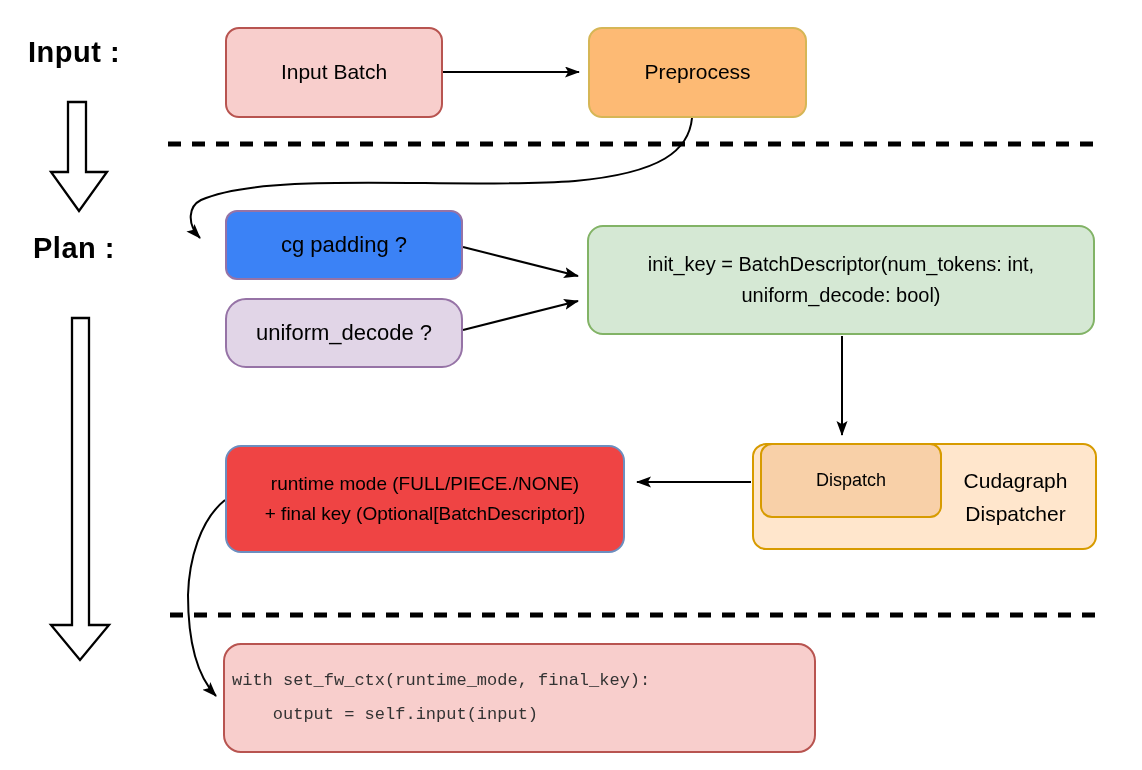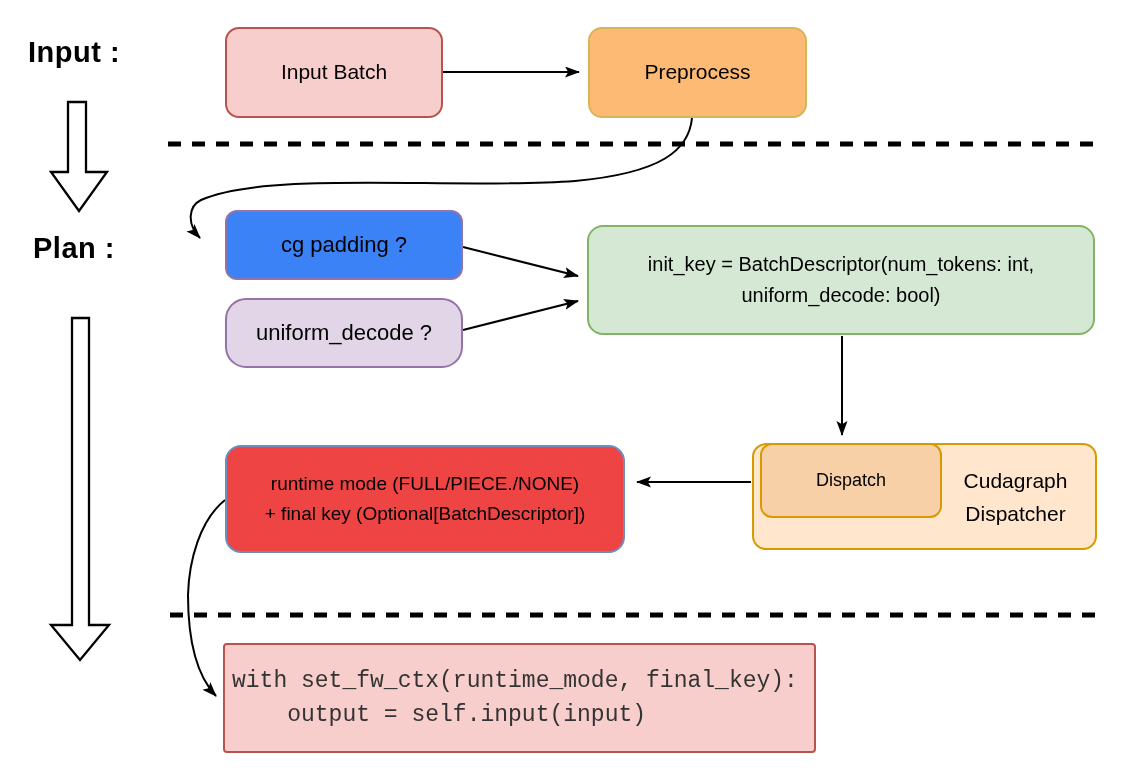--- a/index.html
+++ b/index.html
@@ -24,23 +24,23 @@
   .n-initkey{left:587px;top:225px;width:508px;height:110px;background:#d5e8d4;border-color:#82b366;font-size:20px;line-height:31px;border-radius:16px;}
   .n-runtime{left:225px;top:445px;width:400px;height:108px;background:#ef4444;border-color:#6c8ebf;font-size:19px;line-height:30px;border-radius:16px;}
   .n-cudagraph{left:752px;top:443px;width:345px;height:107px;background:#ffe6cc;border-color:#d79b00;border-radius:14px;}
   .n-dispatch{left:752px;top:443px;width:182px;height:75px;background:#f8d0a8;border-color:#d79b00;font-size:18px;border-radius:12px;z-index:3;margin-left:8px;}
   .cudagraph-label{
     position:absolute;left:934px;top:443px;width:163px;height:107px;z-index:3;
     display:flex;flex-direction:column;align-items:center;justify-content:center;
     font-size:21px;line-height:33px;text-align:center;
   }
   .n-code{
-    left:223px;top:643px;width:593px;height:110px;background:#f8cecc;border-color:#b85450;border-radius:4px;
+    left:223px;top:643px;width:593px;height:110px;background:#f8cecc;border-color:#b85450;border-radius:18px;
     align-items:flex-start;justify-content:center;padding-left:7px;
-    font-family:"Liberation Mono", monospace;font-size:23px;line-height:34px;color:#333333;
+    font-family:"Liberation Mono", monospace;font-size:17px;line-height:34px;color:#333333;
     text-align:left;white-space:pre;
   }
 </style>
 </head>
 <body>
 
 <div class="canvas">
 
   <svg class="connector-layer" viewBox="0 0 1142 770" xmlns="http://www.w3.org/2000/svg">
     <defs>

